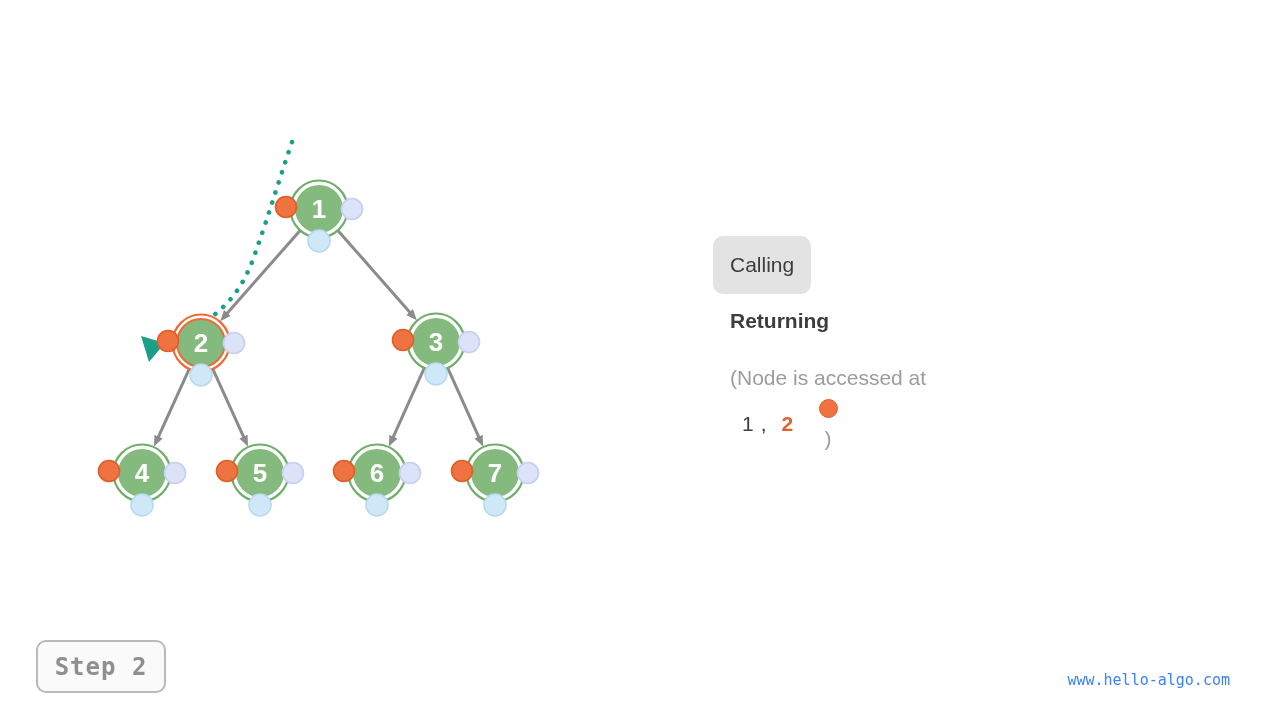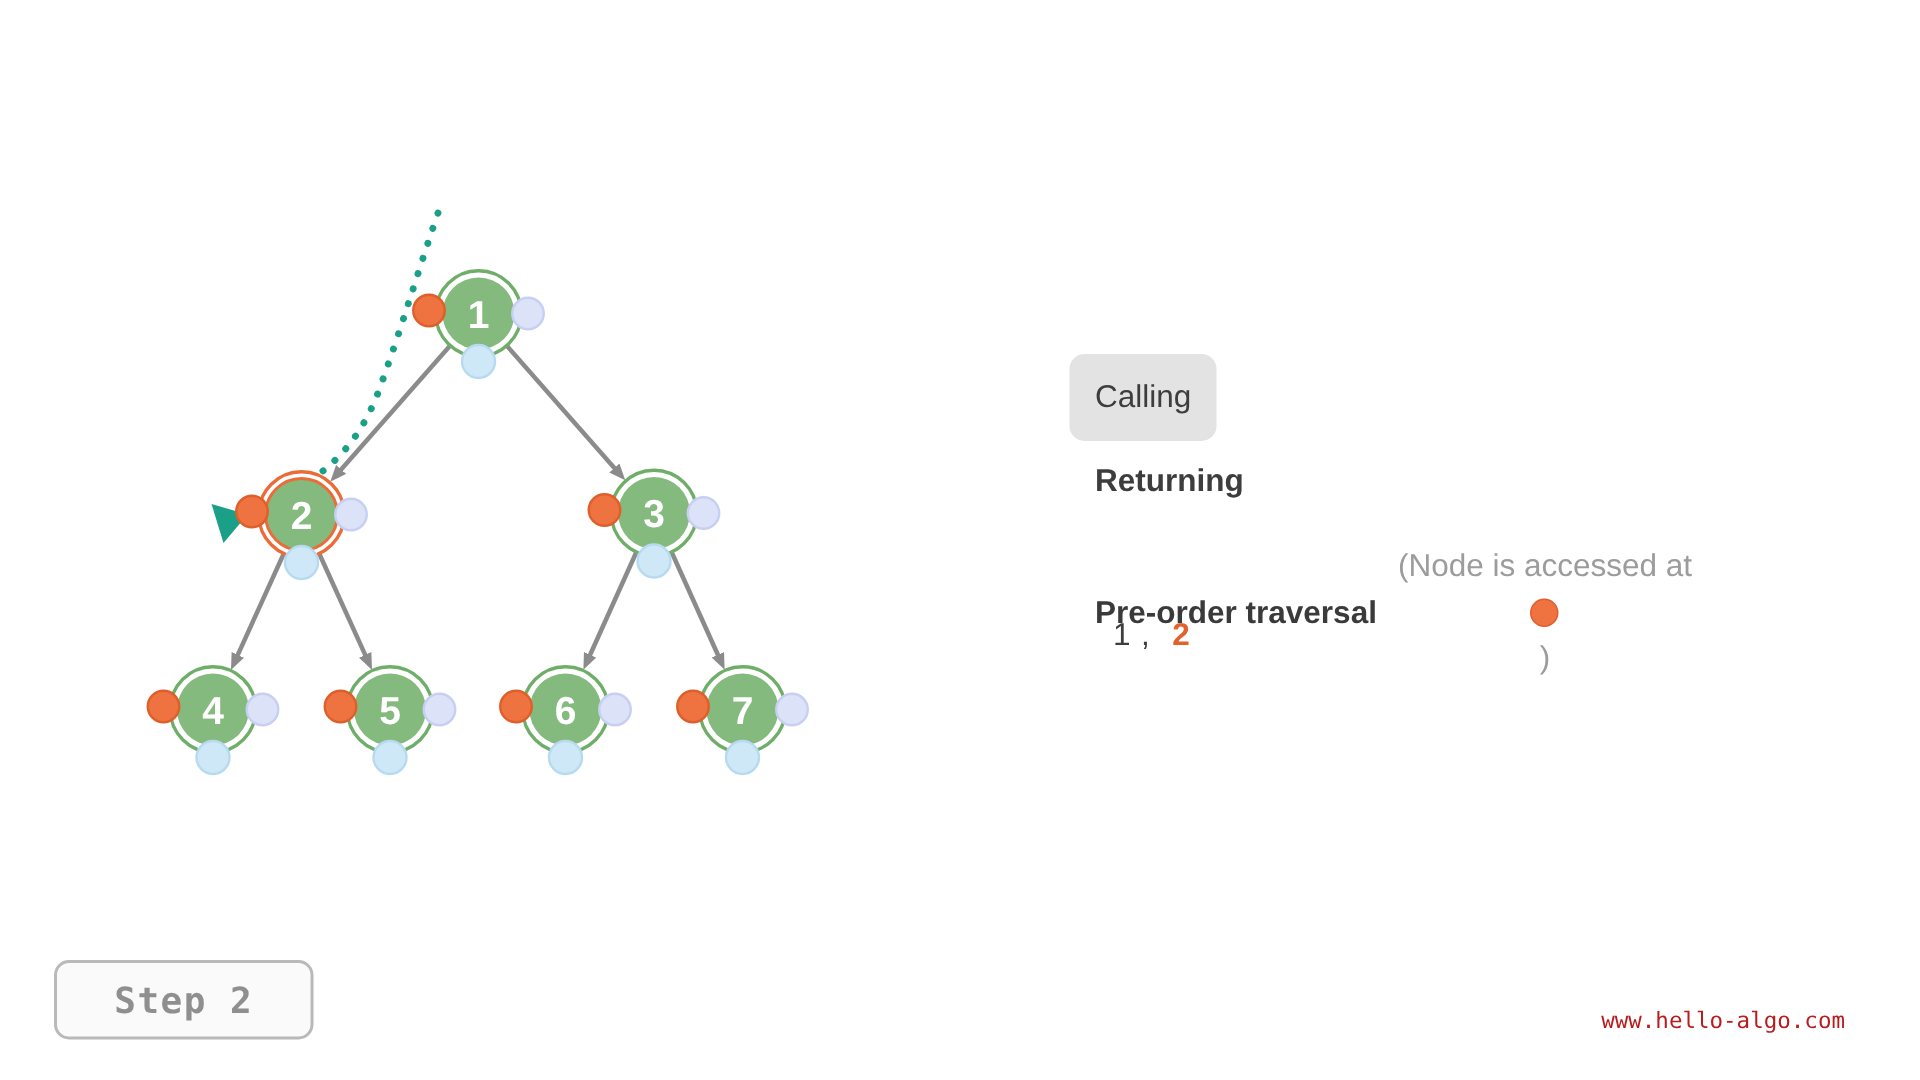--- a/index.html
+++ b/index.html
@@ -29,30 +29,30 @@
   }
 
   .sequence{
     position:absolute;left:742px;top:412px;
     display:flex;align-items:center;gap:7px;font-size:21px;color:#3d3d3d;
   }
   .sequence .seq-item.current{color:#e2612c;font-weight:bold;margin-left:8px;}
   .sequence .seq-sep{color:#3d3d3d;}
 
   .step-box{
-    position:absolute;left:36px;top:640px;width:173px;height:53px;
+    position:absolute;left:36px;top:640px;width:130px;height:53px;
     border:2px solid #b9b9b9;border-radius:10px;background:#fafafa;
     display:flex;align-items:center;justify-content:center;box-sizing:border-box;
     font-family:"DejaVu Sans Mono", monospace;font-weight:bold;
     font-size:24px;color:#8f8f8f;letter-spacing:1px;
   }
 
   .watermark{
     position:absolute;right:50px;top:671px;
-    font-family:"DejaVu Sans Mono", monospace;font-size:15px;color:#b91c1c;
+    font-family:"DejaVu Sans Mono", monospace;font-size:15px;color:#3b82f6;
   }
 </style>
 </head>
 <body>
 
 <div id="stage">
 
   <svg id="tree-svg" width="1280" height="720" viewBox="0 0 1280 720">
       <defs>
         <marker id="arrow" markerWidth="13" markerHeight="10" refX="2" refY="4.5" orient="auto" markerUnits="userSpaceOnUse">
@@ -124,21 +124,20 @@
         <text x="495" y="473" fill="#ffffff" font-size="26" font-weight="bold" text-anchor="middle" dy="0.36em" font-family="&quot;Liberation Sans&quot;, sans-serif">7</text>
       </g>
     </svg>
 
   <div class="legend">
     <div class="calling-box">Calling</div>
     <div class="returning-label">Returning</div>
   </div>
 
   <div class="caption">
-    <span class="title">Pre-order traversal</span>
     <span class="note">
       <span>(Node is accessed at</span>
       <span class="dot-inline"></span>
       <span>)</span>
     </span>
   </div>
 
   <div class="sequence" id="sequence">
       <span class="seq-item">1</span>
       <span class="seq-sep">,</span>

